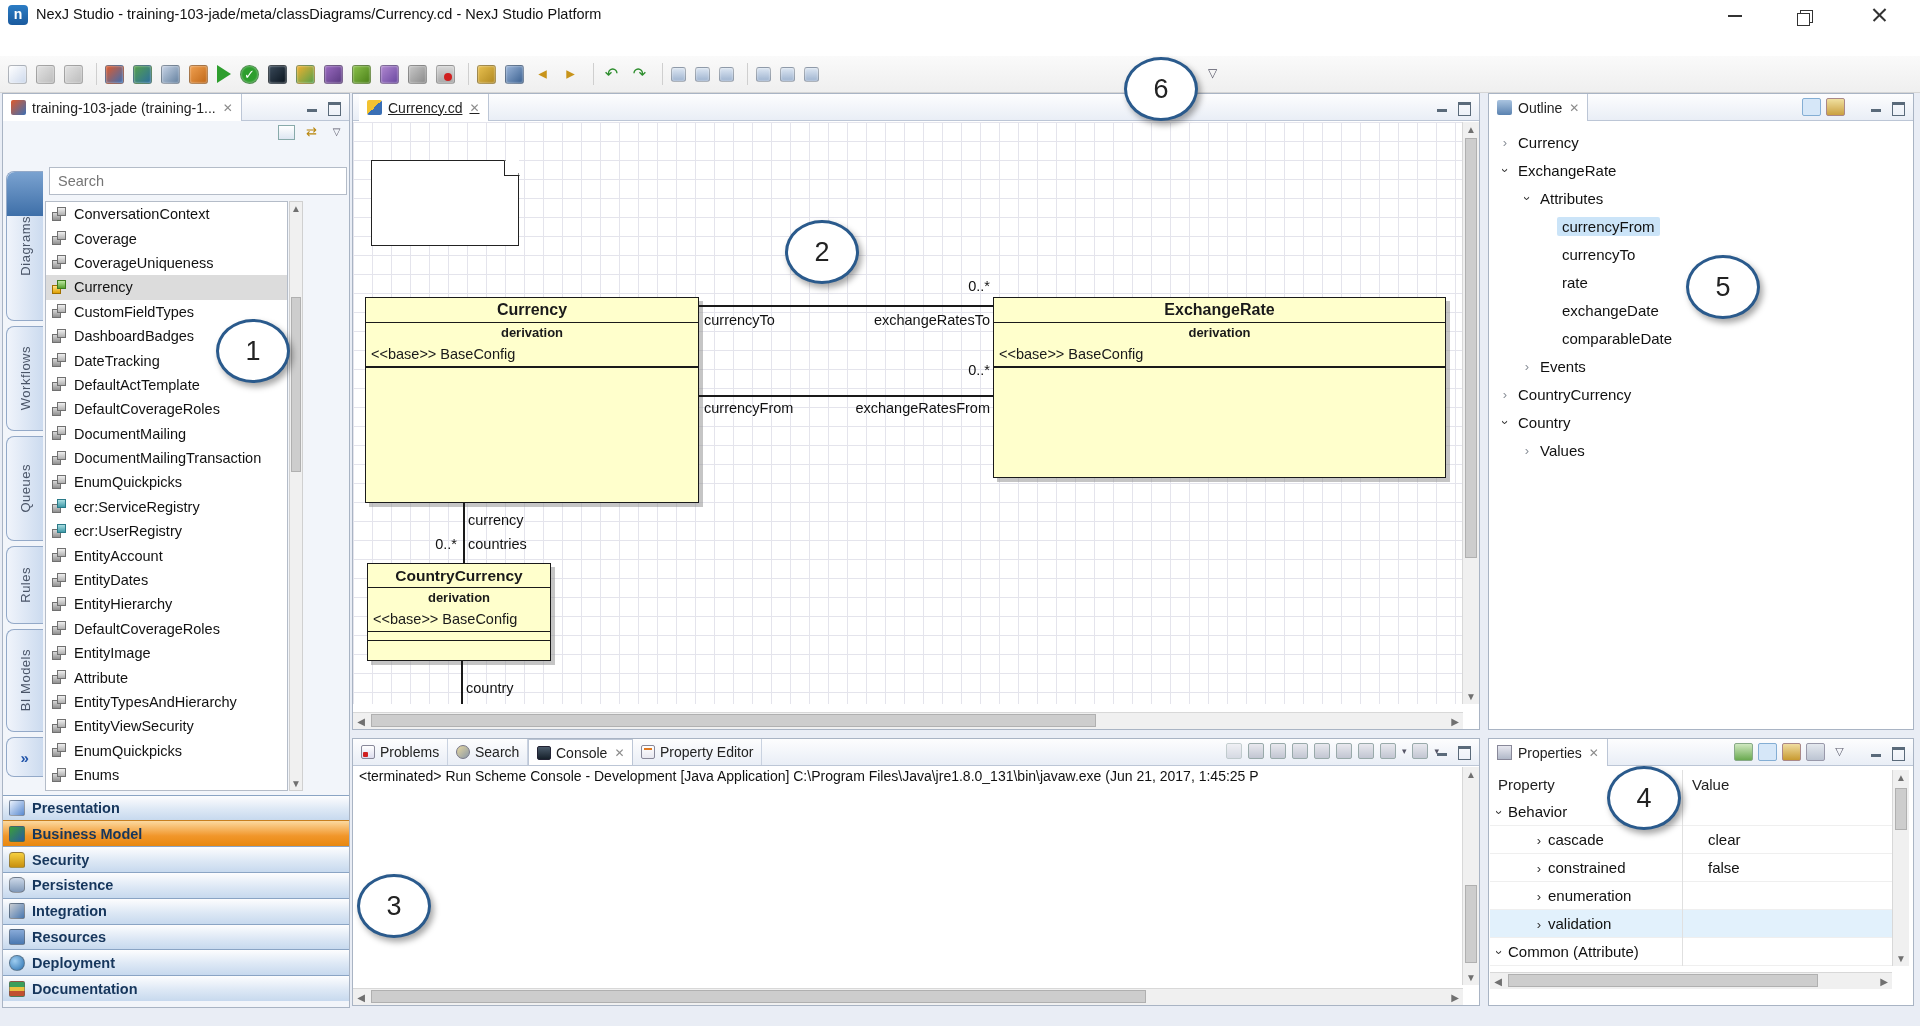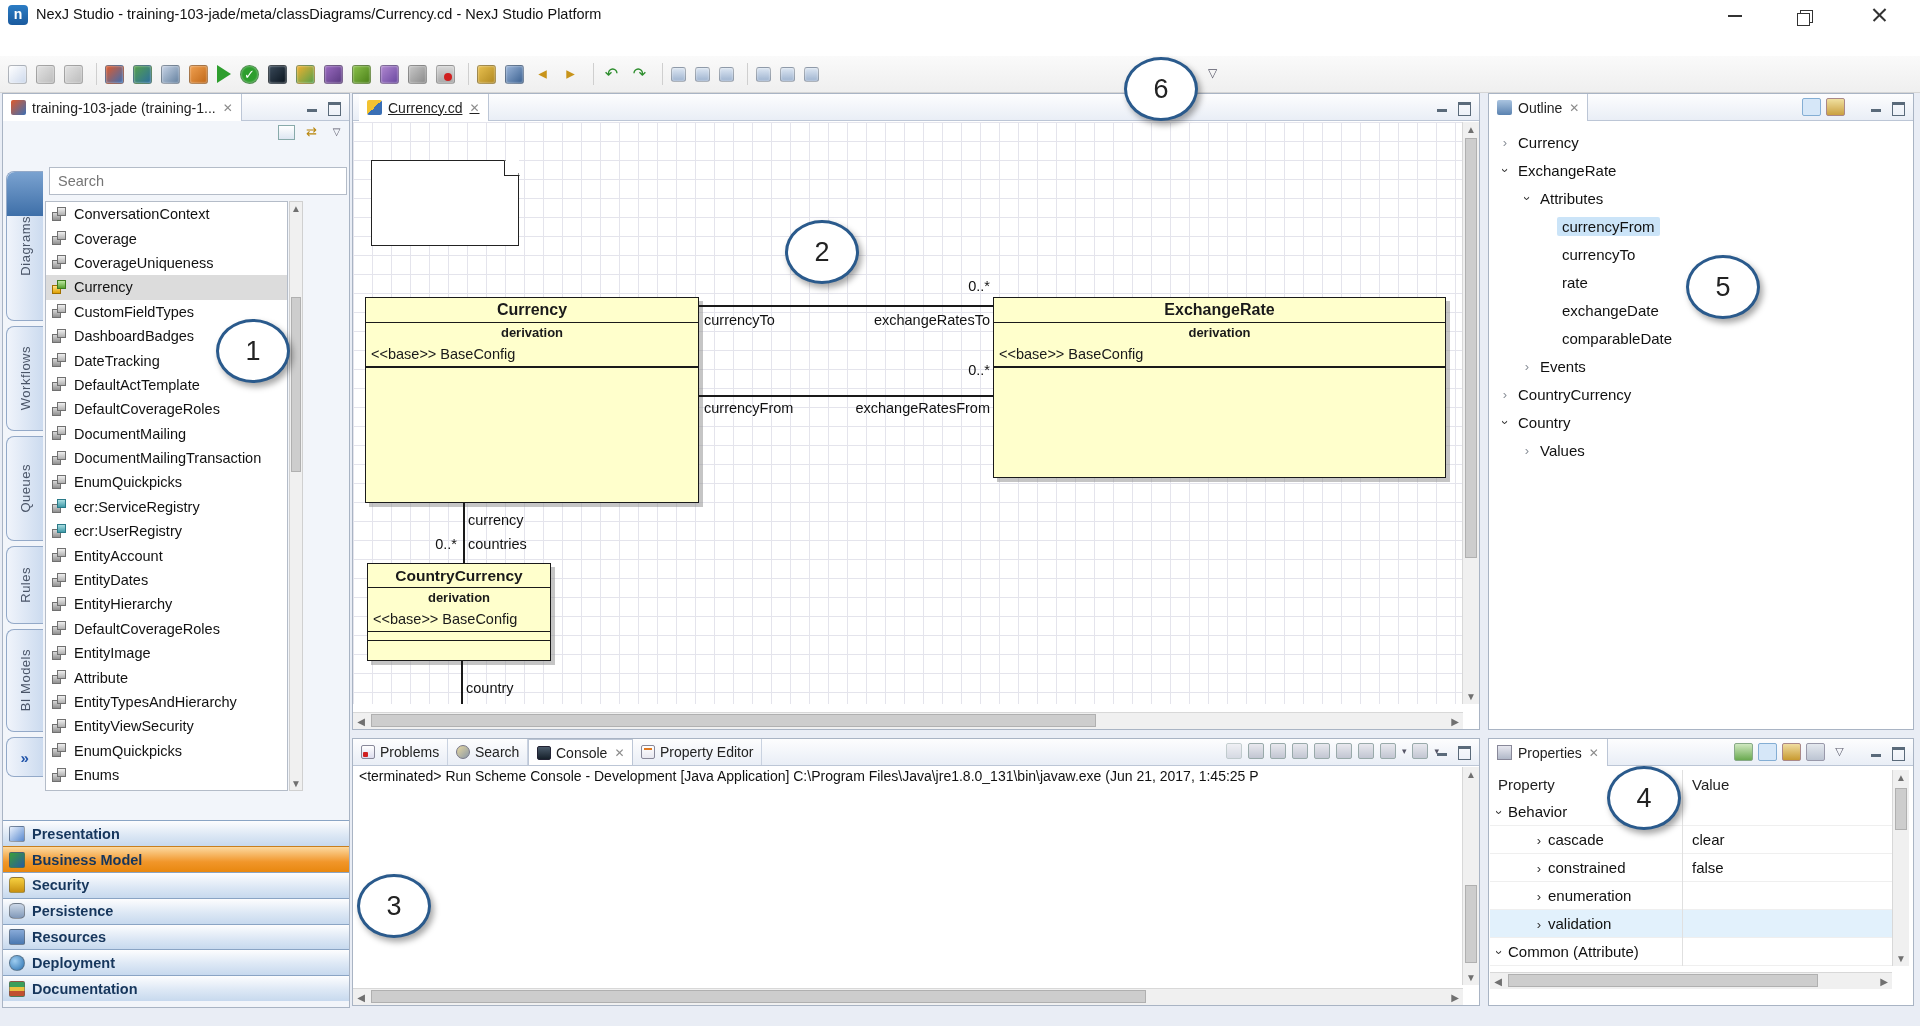--- a/index.html
+++ b/index.html
@@ -171,21 +171,21 @@
   
   #properties { left:1488px; top:738px; width:426px; height:268px; }
   #prop-grid { position:absolute; left:1px; top:31px; width:402px; height:196px; background:#fff; overflow:hidden; }
   #prop-cols { height:28px; display:flex; font-size:15px; color:#222; align-items:center; }
   #prop-col-divider { position:absolute; left:192px; top:0; bottom:0; width:1px; background:#e0e0e0; }
   .prow { height:28px; display:flex; align-items:center; font-size:15px; color:#111; border-bottom:1px solid #efefef; }
   .prow .pl { width:192px; flex:none; display:flex; align-items:flex-end; }
   .prow .chev { width:18px; text-align:center; color:#333; font-size:13px; display:inline-block; flex:none; }
   .prow[data-chev="down"] .chev { transform:rotate(90deg); }
   .prow:not(.group) .pl { padding-left:40px; }
-  .prow .pv { padding-left:10px; }
+  .prow .pv { padding-left:26px; }
   .prow.selected { background:#e2f1fc; }
 
   
   .circle { position:absolute; width:74px; height:64px; border-radius:50%; background:#fff; border:3.5px solid #2a5a8c;
             box-shadow:3px 4px 6px rgba(0,0,0,.35); display:flex; align-items:center; justify-content:center;
             font-size:27px; color:#222; z-index:60; }
 </style>
 </head>
 <body>
 
@@ -542,20 +542,24 @@
       <div class="section-bar">
         <span class="sec-icon" data-icon-type="security"></span>
         <span class="lbl">Security</span>
       </div>
 
       <div class="section-bar">
         <span class="sec-icon" data-icon-type="persistence"></span>
         <span class="lbl">Persistence</span>
       </div>
 
+      <div class="section-bar">
+        <span class="sec-icon" data-icon-type="integration"></span>
+        <span class="lbl">Integration</span>
+      </div>
 
       <div class="section-bar">
         <span class="sec-icon" data-icon-type="resources"></span>
         <span class="lbl">Resources</span>
       </div>
 
       <div class="section-bar">
         <span class="sec-icon" data-icon-type="deployment"></span>
         <span class="lbl">Deployment</span>
       </div>

